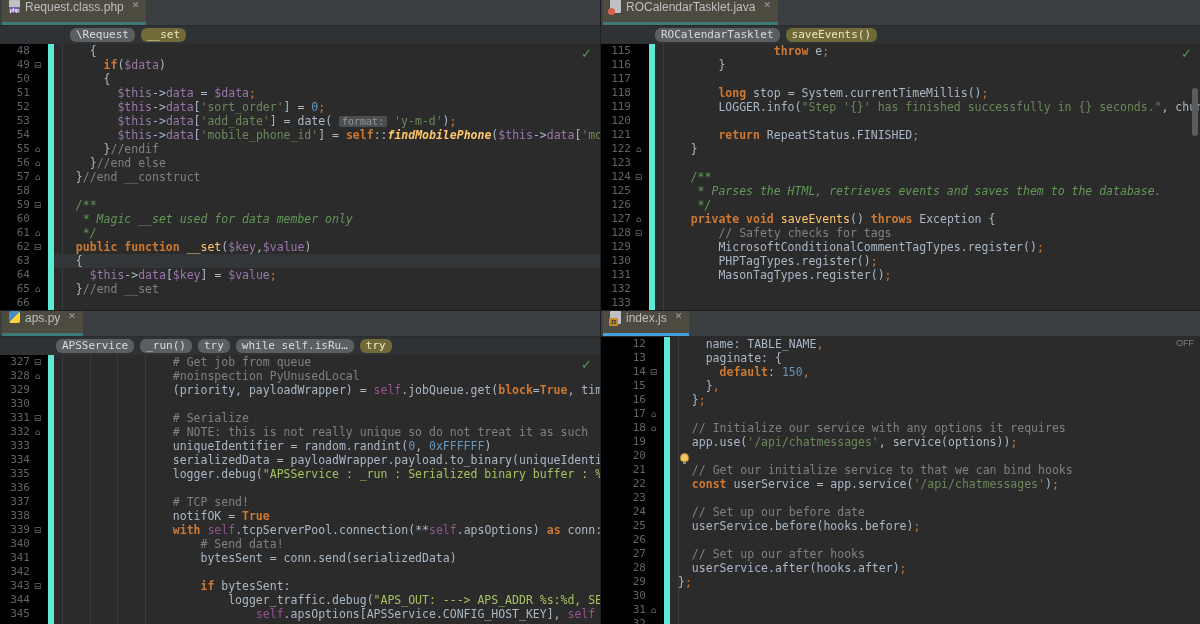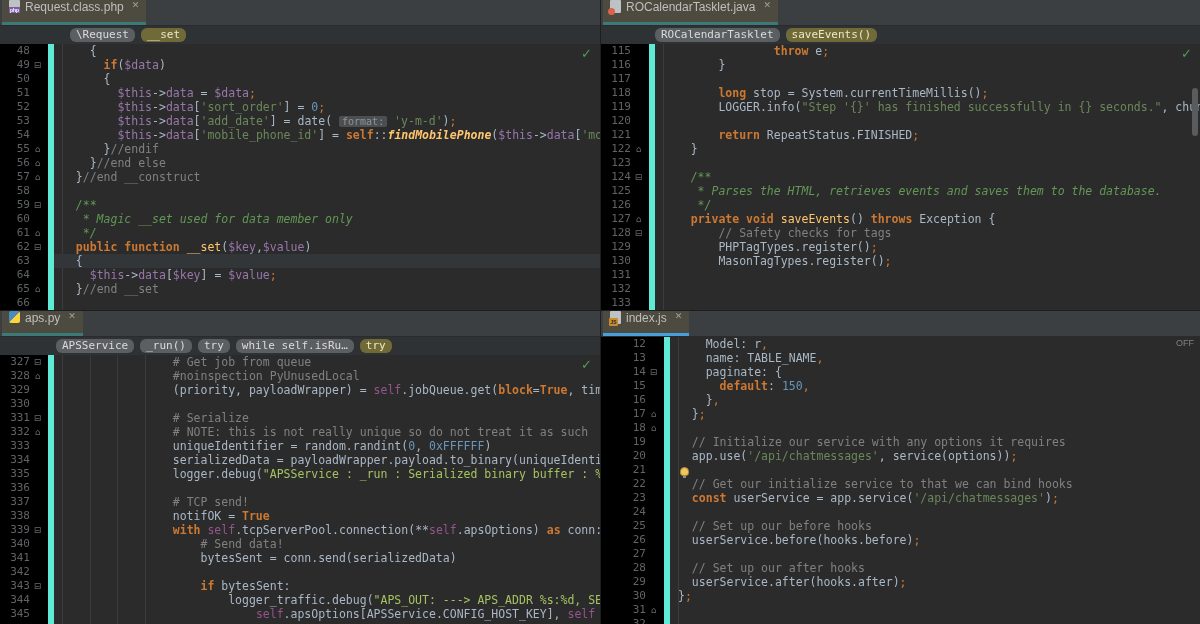--- a/index.html
+++ b/index.html
@@ -287,20 +287,21 @@
         <div class="cline"><span class="t-p">        LOGGER.info(</span><span class="t-s">"Step '{}' has finished successfully in {} seconds."</span><span class="t-p">, chunkCon</span></div>
         <div class="cline"></div>
         <div class="cline"><span class="t-p">        </span><span class="t-k">return</span><span class="t-p"> RepeatStatus.FINISHED</span><span class="t-o">;</span></div>
         <div class="cline"><span class="t-p">    }</span></div>
         <div class="cline"></div>
         <div class="cline"><span class="t-d">    /**</span></div>
         <div class="cline"><span class="t-d">     * Parses the HTML, retrieves events and saves them to the database.</span></div>
         <div class="cline"><span class="t-d">     */</span></div>
         <div class="cline"><span class="t-p">    </span><span class="t-k">private void</span><span class="t-p"> </span><span class="t-fn">saveEvents</span><span class="t-p">() </span><span class="t-k">throws</span><span class="t-p"> Exception {</span></div>
         <div class="cline"><span class="t-p">        </span><span class="t-c">// Safety checks for tags</span></div>
+        <div class="cline"><span class="t-p">        MicrosoftConditionalCommentTagTypes.register()</span><span class="t-o">;</span></div>
         <div class="cline"><span class="t-p">        PHPTagTypes.register()</span><span class="t-o">;</span></div>
         <div class="cline"><span class="t-p">        MasonTagTypes.register()</span><span class="t-o">;</span></div>
         <div class="cline"></div>
       </div>
     <span class="check">✓</span>
     <div class="sbthumb"></div>
   </div>
 </div>
 
 <div class="pane" id="pane2">
@@ -516,34 +517,33 @@
           <span class="lnum">31</span>
           <span class="mark">⌂</span>
         </div>
         <div class="grow">
           <span class="lnum">32</span>
           <span class="mark"></span>
         </div>
       </div>
     <div class="code">
         <div class="guide" style="left: 8px;"></div>
-        <div class="cline"><span class="t-p">    Model: r</span><span class="t-o">,</span></div>
         <div class="cline"><span class="t-p">    name: TABLE_NAME</span><span class="t-o">,</span></div>
         <div class="cline"><span class="t-p">    paginate: {</span></div>
         <div class="cline"><span class="t-p">      </span><span class="t-k">default</span><span class="t-p">: </span><span class="t-n">150</span><span class="t-o">,</span></div>
         <div class="cline"><span class="t-p">    }</span><span class="t-o">,</span></div>
         <div class="cline"><span class="t-p">  }</span><span class="t-o">;</span></div>
         <div class="cline"></div>
         <div class="cline"><span class="t-p">  </span><span class="t-c">// Initialize our service with any options it requires</span></div>
         <div class="cline"><span class="t-p">  app.use(</span><span class="t-s">'/api/chatmessages'</span><span class="t-p">, service(options))</span><span class="t-o">;</span></div>
         <div class="cline"><span class="bulb"></span></div>
         <div class="cline"><span class="t-p">  </span><span class="t-c">// Get our initialize service to that we can bind hooks</span></div>
         <div class="cline"><span class="t-p">  </span><span class="t-k">const</span><span class="t-p"> userService = app.service(</span><span class="t-s">'/api/chatmessages'</span><span class="t-p">)</span><span class="t-o">;</span></div>
         <div class="cline"></div>
-        <div class="cline"><span class="t-p">  </span><span class="t-c">// Set up our before hooks</span></div>
+        <div class="cline"><span class="t-p">  </span><span class="t-c">// Set up our before date</span></div>
         <div class="cline"><span class="t-p">  userService.before(hooks.before)</span><span class="t-o">;</span></div>
         <div class="cline"></div>
         <div class="cline"><span class="t-p">  </span><span class="t-c">// Set up our after hooks</span></div>
         <div class="cline"><span class="t-p">  userService.after(hooks.after)</span><span class="t-o">;</span></div>
         <div class="cline"><span class="t-p">}</span><span class="t-o">;</span></div>
         <div class="cline"></div>
       </div>
     <span class="offlbl">OFF</span>
   </div>
 </div>

